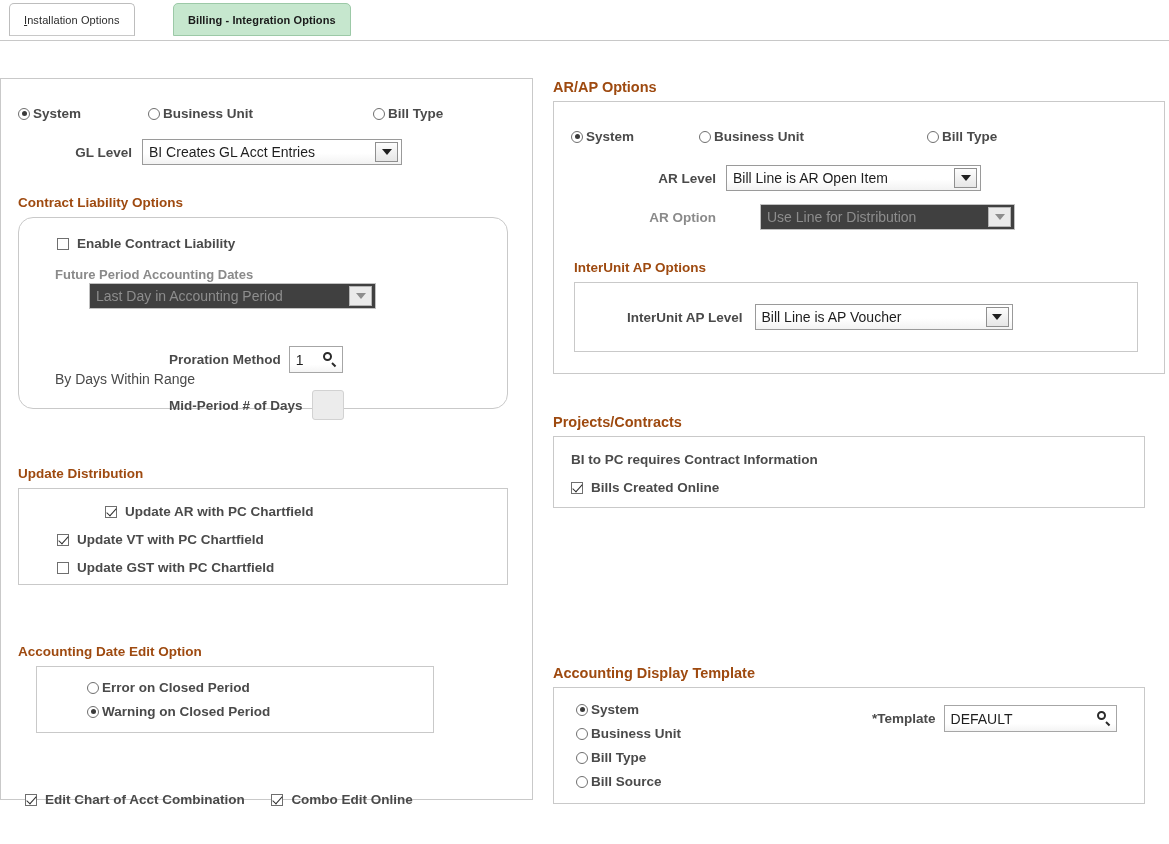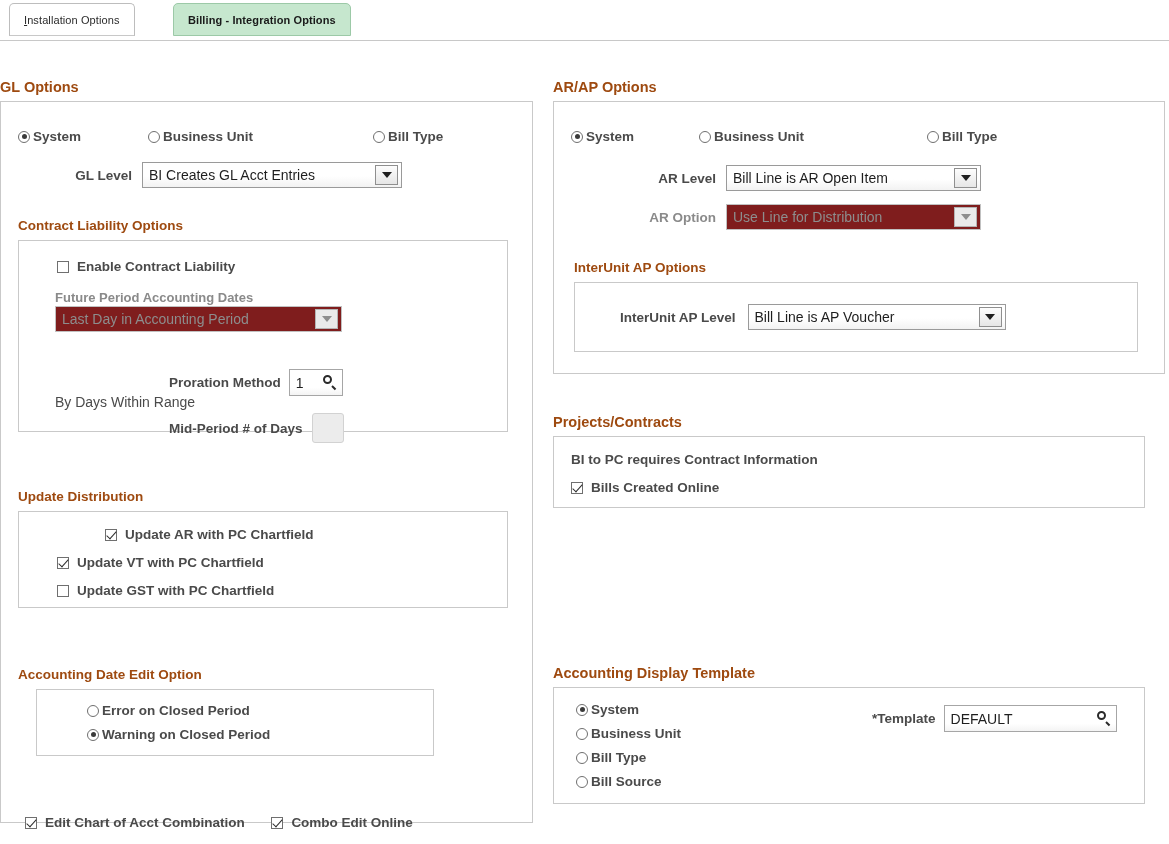--- a/index.html
+++ b/index.html
@@ -204,23 +204,24 @@
     align-items: center;
     justify-content: center;
   }
   .sel .arrowbtn .chev {
     width: 0; height: 0;
     border-left: 5px solid transparent;
     border-right: 5px solid transparent;
     border-top: 6px solid #1f1f1f;
   }
   .sel.disabled {
-    background: #7f1d1d;
+    background: #404040;
     border-color: #c1c1c1;
     cursor: default;
+    margin-left: 34px;
   }
   .sel.disabled .seltxt { color: #8d8d8d; }
   .sel.disabled .arrowbtn {
     background: #eaeaea;
     border-color: #b4b4b4;
   }
   .sel.disabled .chev { border-top-color: #8d8d8d; }
 
   
   .txtfield {
@@ -281,21 +282,20 @@
     <span class="tab-label"><span class="mn">I</span><span>nstallation Options</span></span>
   </div>
   <div class="tab active">
     <span class="tab-label">Billing - Integration Options</span>
   </div>
   <div class="tabstrip-rule"></div>
 </div>
 
 <div class="col-left">
 
-  <div class="grp-title">GL Options</div>
   <div class="grp-box" style="width:533px;height:722px;position:relative;">
 
     <div class="row" style="position:absolute;left:17px;top:27px;width:500px;">
       <div class="radio on" style="width:130px;">
         <span class="dot"></span>
         <span class="rlbl">System</span>
       </div>
       <div class="radio" style="width:225px;">
         <span class="dot"></span>
         <span class="rlbl">Business Unit</span>
@@ -311,21 +311,21 @@
       <div class="sel" style="width:260px;">
         <span class="seltxt">BI Creates GL Acct Entries</span>
         <span class="arrowbtn">
             <span class="chev"></span>
           </span>
       </div>
     </div>
 
     <div style="position:absolute;left:7px;top:115px;width:500px;">
       <div class="grp-title sub" style="margin-left:10px;">Contract Liability Options</div>
-      <div class="grp-box" style="width:490px;height:192px;position:relative;margin-left:10px;">
+      <div class="grp-box" style="width:490px;height:192px;position:relative;margin-left:10px;border-radius:15px;">
 
         <div class="check" style="position:absolute;left:38px;top:18px;">
           <span class="bx"></span>
           <span class="clbl">Enable Contract Liability</span>
         </div>
 
         <div style="position:absolute;left:36px;top:49px;">
           <div class="lbl disabled" style="font-size:13px;margin-bottom:1px;">Future Period Accounting Dates</div>
           <div class="sel disabled" style="width:287px;">
             <span class="seltxt">Last Day in Accounting Period</span>
@@ -435,21 +435,21 @@
         <span class="seltxt">Use Line for Distribution</span>
         <span class="arrowbtn">
             <span class="chev"></span>
           </span>
       </div>
     </div>
 
     <div style="position:absolute;left:10px;top:157px;width:590px;">
       <div class="grp-title sub" style="margin-left:10px;">InterUnit AP Options</div>
       <div class="grp-box" style="width:564px;height:70px;position:relative;margin-left:10px;">
-        <div class="row" style="position:absolute;left:45px;top:21px;justify-content:center;">
+        <div class="row" style="position:absolute;left:52px;top:21px;justify-content:center;">
           <span class="lbl" style="margin-right:12px;">InterUnit AP Level</span>
           <div class="sel" style="width:258px;">
             <span class="seltxt">Bill Line is AP Voucher</span>
             <span class="arrowbtn">
                 <span class="chev"></span>
               </span>
           </div>
         </div>
       </div>
     </div>

